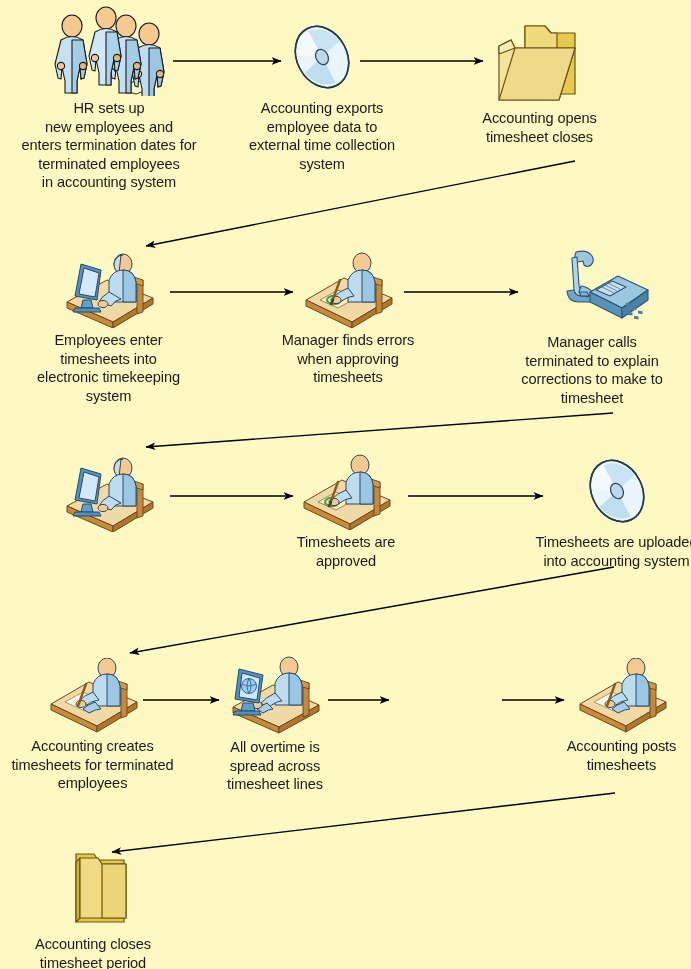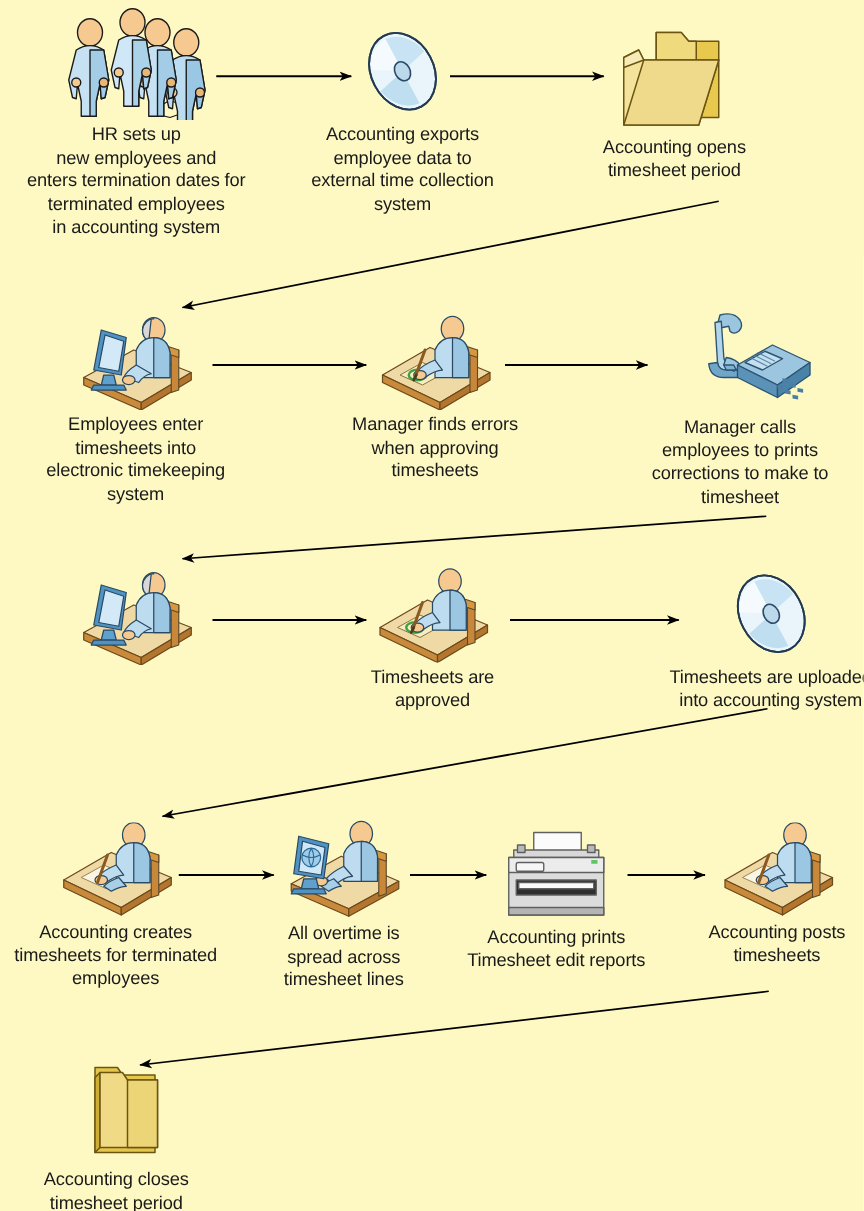--- a/index.html
+++ b/index.html
@@ -149,21 +149,21 @@
         <g stroke="#6b5511" stroke-width="1.2" stroke-linejoin="round">
           <path d="M38,26 L38,12 L58,12 L64,19 L88,19 L88,80 L38,80 Z" fill="#e8c94e"></path>
           <path d="M38,26 L38,12 L58,12 L64,19 L70,19 L70,80 L38,80 Z" fill="#f0da7e"></path>
           <path d="M12,32 L24,26 L28,34 L88,34 L72,86 L12,86 Z" fill="#f4e49b"></path>
           <path d="M28,34 L88,34 L72,86 L12,86 Z" fill="#efda8c"></path>
           <path d="M12,32 L24,26 L28,34 L12,40 Z" fill="#f7ecb8"></path>
         </g>
       </svg>
     </span>
     <span class="node-label">Accounting opens
-timesheet period</span>
+timesheet closes</span>
   </div>
 
   <div class="node" style="left:16px; top:246px; width:185px;">
     <span class="node-icon">
       <svg width="104" height="82" viewBox="0 0 104 82">
         <g stroke="#6b4a1c" stroke-width="1" stroke-linejoin="round">
           <path d="M10,56 L50,34 L96,52 L56,76 Z" fill="#efd9a4"></path>
           <path d="M10,56 L10,62 L56,82 L56,76 Z" fill="#c98a3c"></path>
           <path d="M56,76 L56,82 L96,58 L96,52 Z" fill="#b4762e"></path>
         </g>
@@ -250,21 +250,21 @@
           <rect x="100" y="54" width="4.5" height="3" transform="skewY(9)"></rect>
         </g>
         <g stroke="#4a7ea3" stroke-width="1" opacity="0.85">
           <line x1="66" y1="40" x2="80" y2="47"></line>
           <line x1="69" y1="38" x2="83" y2="45"></line>
           <line x1="72" y1="36" x2="86" y2="43"></line>
         </g>
       </svg>
     </span>
     <span class="node-label">Manager calls
-employees to prints
+terminated to explain
 corrections to make to
 timesheet</span>
   </div>
 
   <div class="node" style="left:16px; top:450px; width:185px;">
     <span class="node-icon">
       <svg width="104" height="82" viewBox="0 0 104 82">
         <g stroke="#6b4a1c" stroke-width="1" stroke-linejoin="round">
           <path d="M10,56 L50,34 L96,52 L56,76 Z" fill="#efd9a4"></path>
           <path d="M10,56 L10,62 L56,82 L56,76 Z" fill="#c98a3c"></path>
@@ -399,41 +399,20 @@
           <path d="M20,48 L30,48 L32,56 L18,56 Z" fill="#5fa0cd"></path>
           <path d="M12,56 L36,56 L38,60 L10,60 Z" fill="#4f93c4"></path>
         </g>
       </svg>
     </span>
     <span class="node-label">All overtime is
 spread across
 timesheet lines</span>
   </div>
 
-  <div class="node" style="left:356px; top:662px; width:178px;">
-    <span class="node-icon">
-      <svg width="112" height="76" viewBox="0 0 112 76">
-        <g stroke="#5f5f5f" stroke-width="1.1" stroke-linejoin="round">
-          <rect x="38" y="4" width="38" height="16" fill="#fbfbfb"></rect>
-          <rect x="22" y="18" width="68" height="8" fill="#d8d8d8"></rect>
-          <rect x="25" y="14" width="6" height="6" fill="#b9b9b9"></rect>
-          <rect x="81" y="14" width="6" height="6" fill="#b9b9b9"></rect>
-          <rect x="18" y="24" width="76" height="46" fill="#dcdcdc"></rect>
-          <rect x="18" y="24" width="76" height="12" fill="#ececec"></rect>
-          <rect x="24" y="28" width="22" height="7" rx="1.5" fill="#f6f6f6"></rect>
-          <rect x="24" y="42" width="64" height="12" fill="#2f2f2f"></rect>
-          <rect x="26" y="44" width="60" height="5" fill="#fafafa"></rect>
-          <rect x="18" y="64" width="76" height="6" fill="#b4b4b4"></rect>
-        </g>
-        <rect x="84" y="26" width="5" height="3" fill="#63c463" stroke="none"></rect>
-      </svg>
-    </span>
-    <span class="node-label">Accounting prints
-Timesheet edit reports</span>
-  </div>
 
   <div class="node" style="left:552px; top:658px; width:139px;">
     <span class="node-icon">
       <svg width="100" height="76" viewBox="0 0 100 76">
         <g stroke="#6b4a1c" stroke-width="1" stroke-linejoin="round">
           <path d="M8,46 L46,24 L94,44 L54,68 Z" fill="#efd9a4"></path>
           <path d="M8,46 L8,52 L54,74 L54,68 Z" fill="#c98a3c"></path>
           <path d="M54,68 L54,74 L94,50 L94,44 Z" fill="#b4762e"></path>
         </g>
         <g stroke="#9a8450" stroke-width="0.8">

